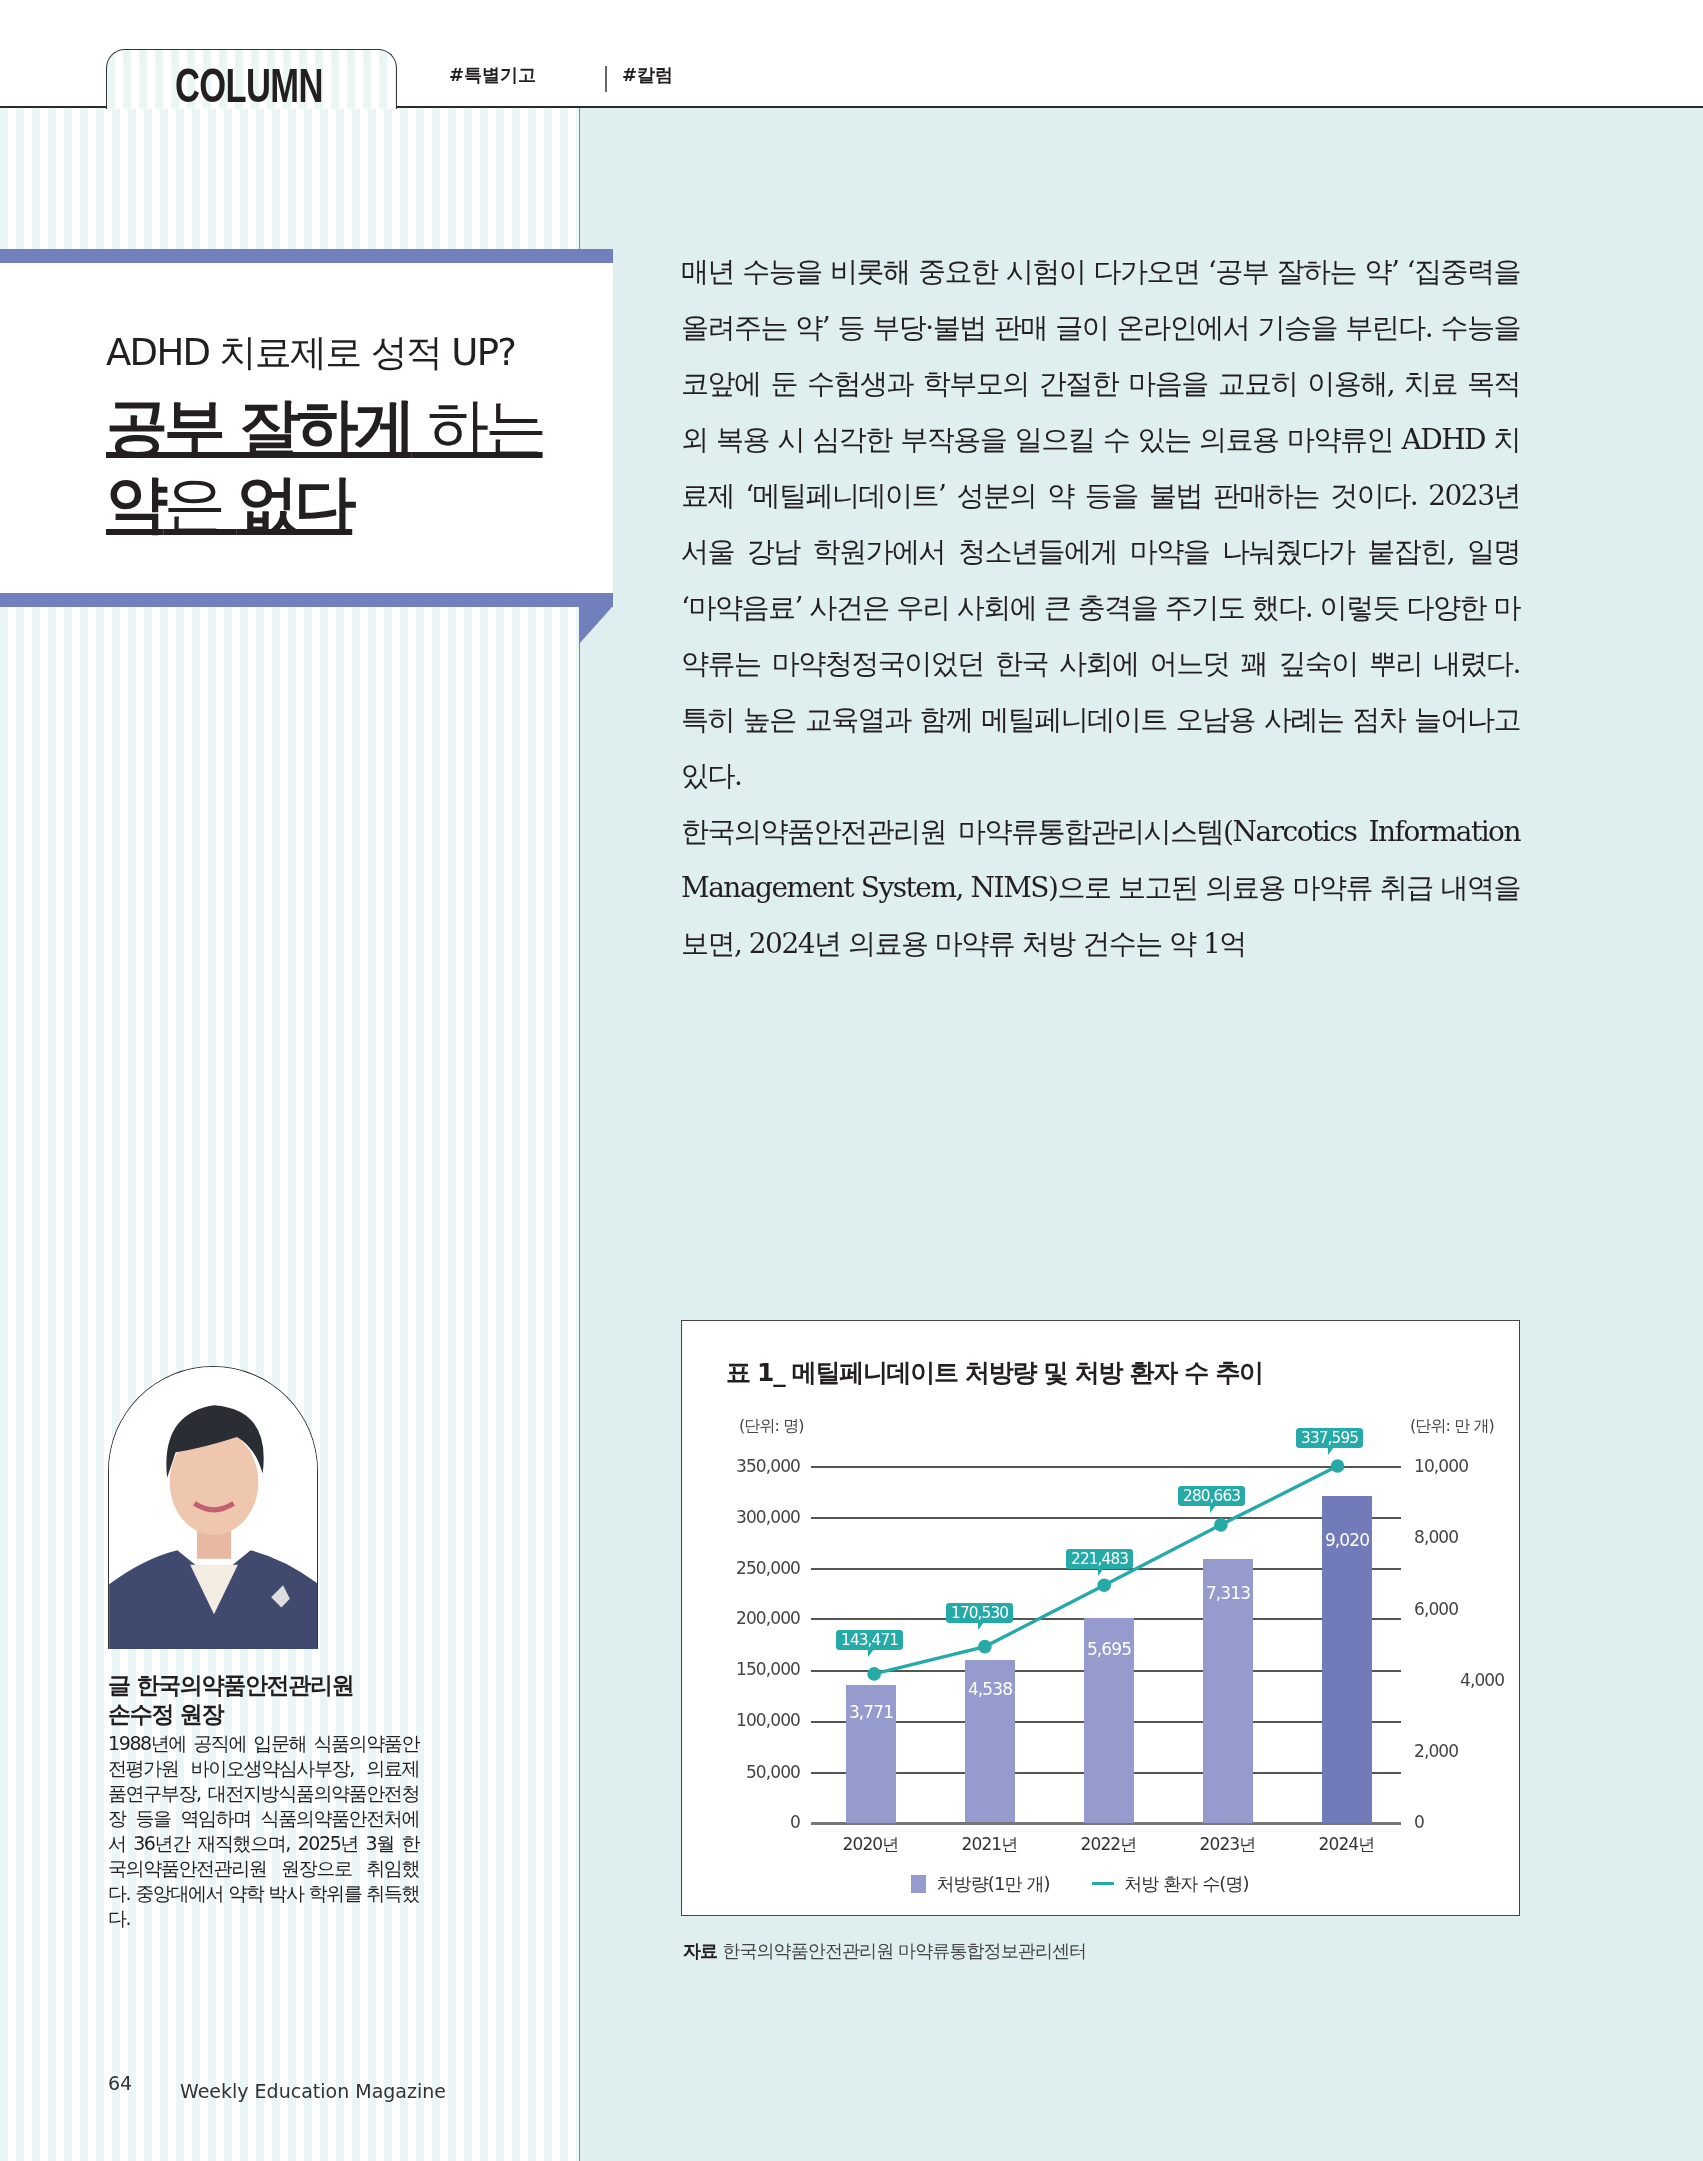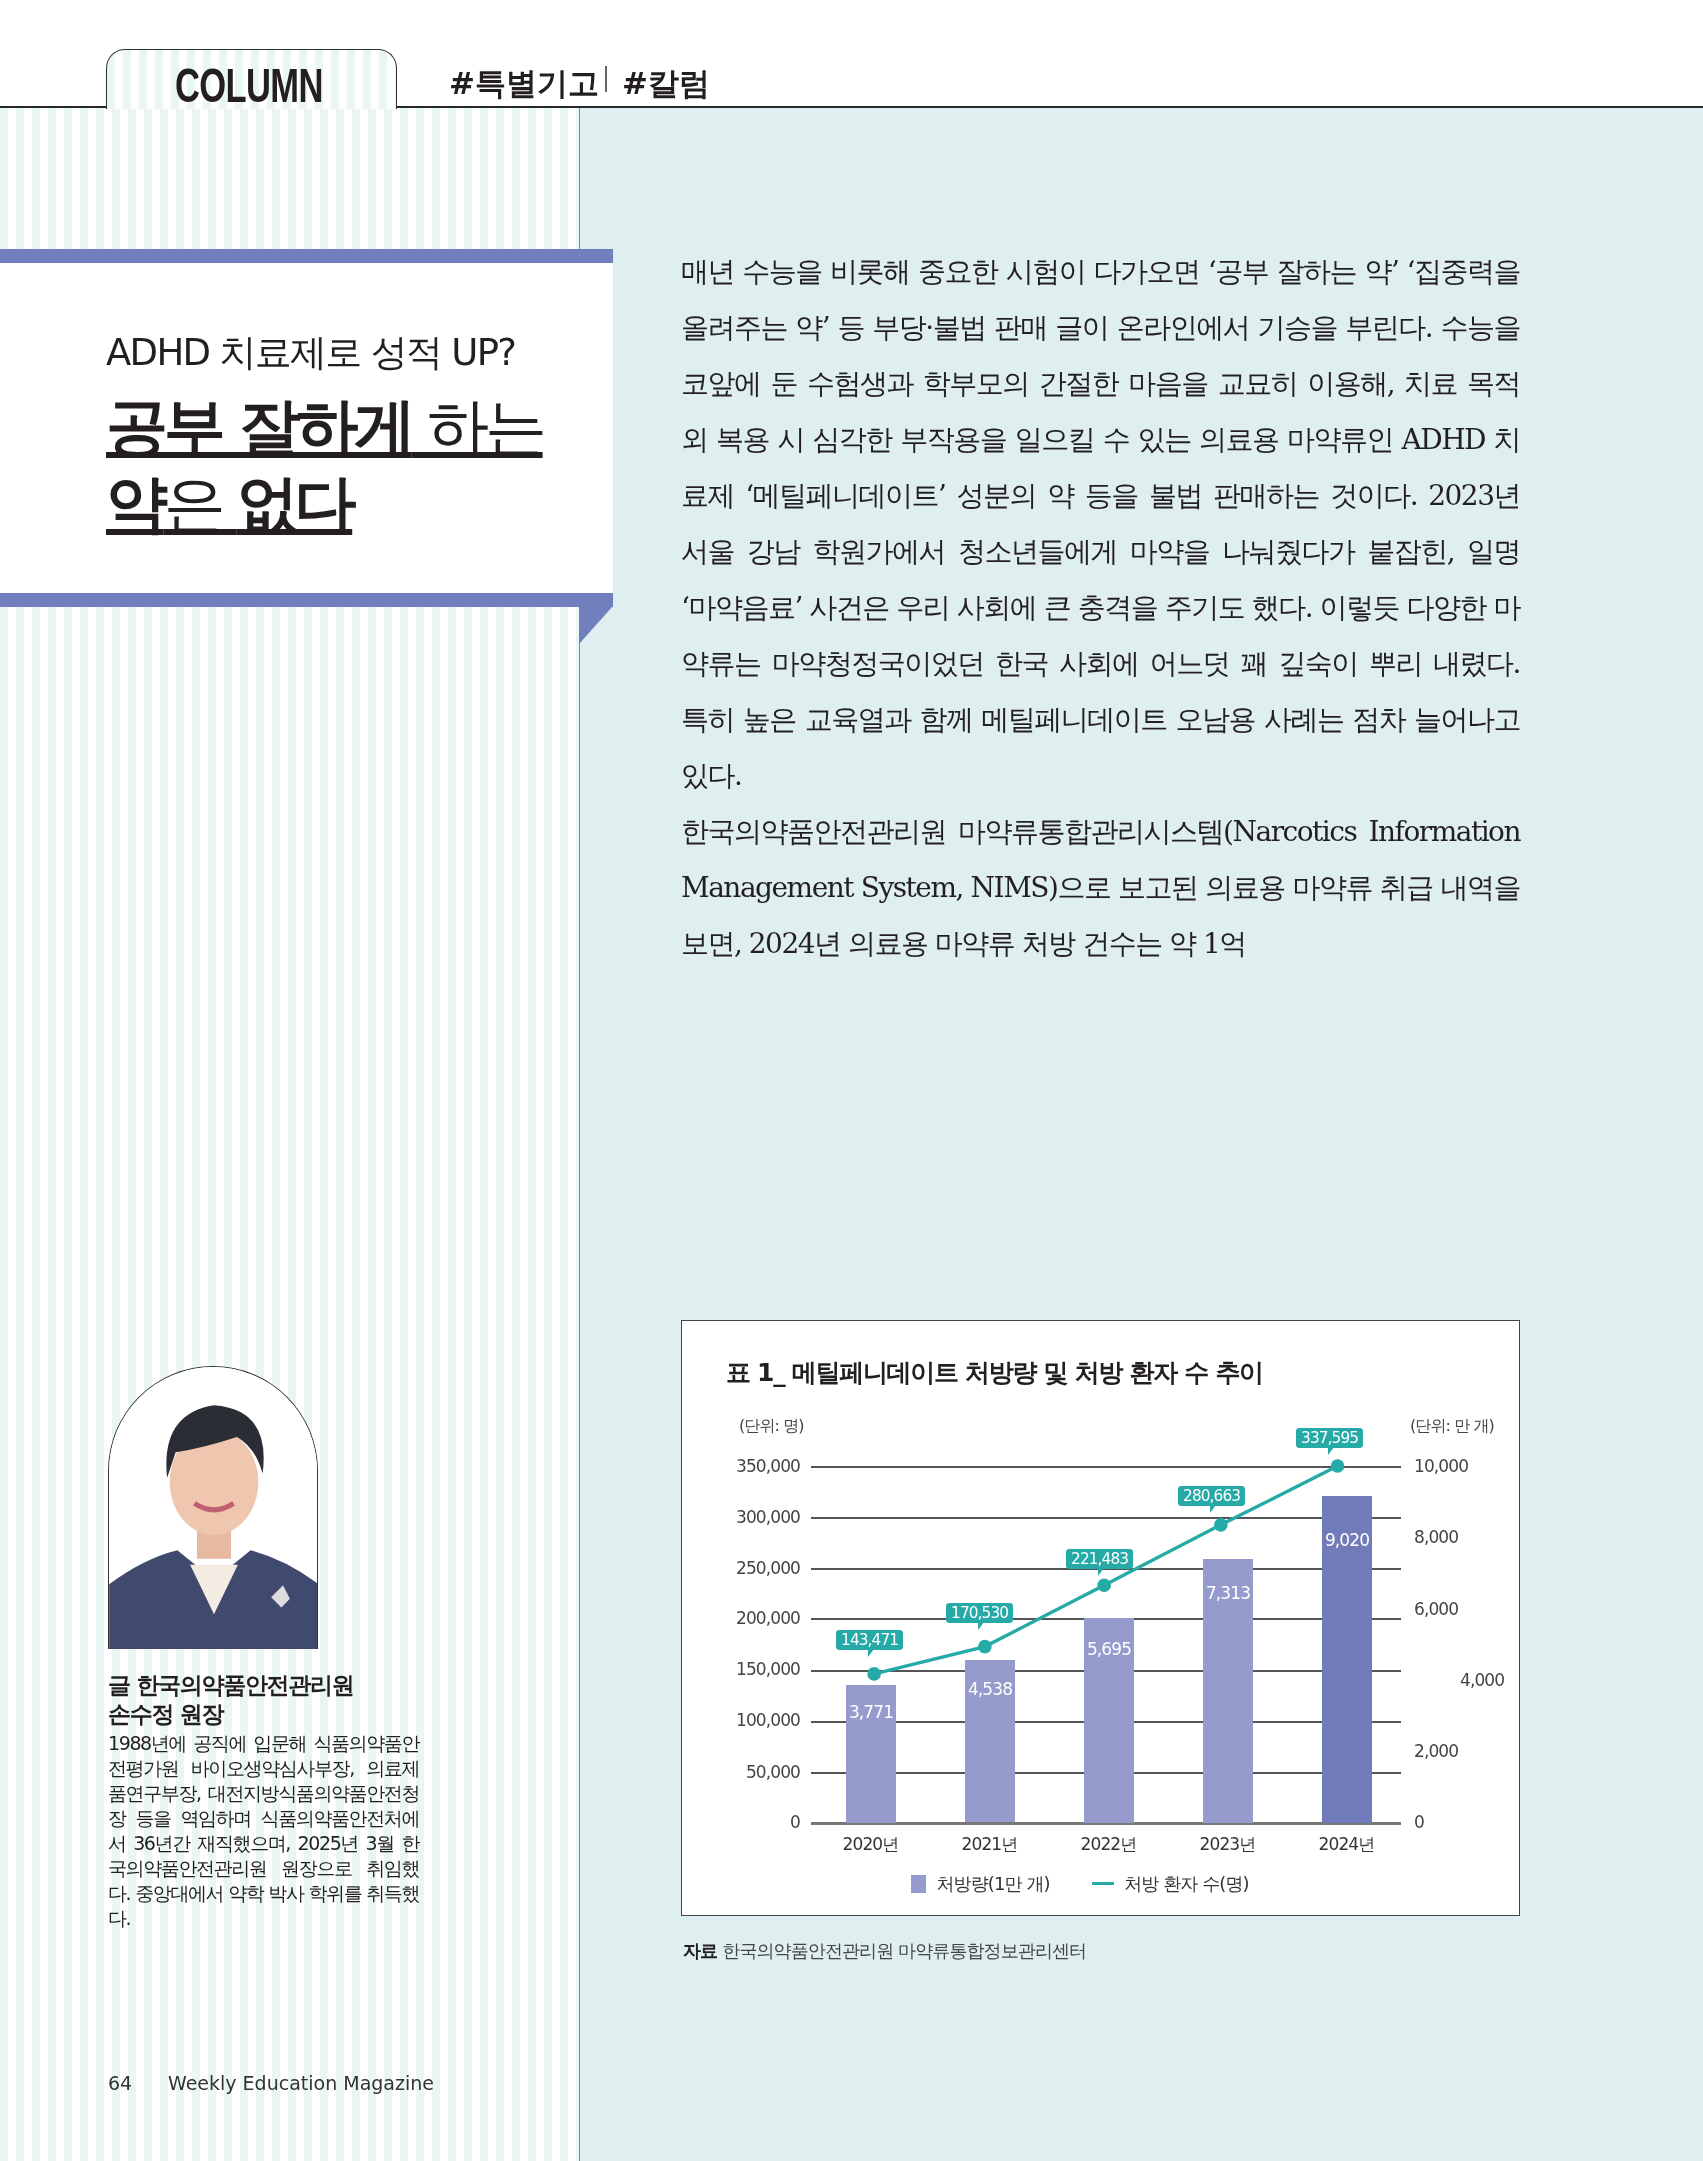--- a/index.html
+++ b/index.html
@@ -9,21 +9,21 @@
      background: repeating-linear-gradient(90deg, #eaf5f6 0px, #eaf5f6 7.7px, #ffffff 7.7px, #ffffff 16px); }
   .right-panel { position:absolute; left:579px; top:106px; width:1124px; height:2055px; background:#dfeeef;
      border-left:1.7px solid #7a86b8; box-sizing:border-box; }
   .header-line { position:absolute; left:0; top:106px; width:1704px; height:1.7px; background:#2a2a2a; }
   .tab { position:absolute; left:106px; top:49px; width:291px; height:60px; background:
      repeating-linear-gradient(90deg, #eaf5f6 0px, #eaf5f6 7.7px, #ffffff 7.7px, #ffffff 16px);
      border:1.7px solid #333; border-bottom:none; border-radius:19px 19px 0 0; box-sizing:border-box; }
   .tab-title { position:absolute; left:175px; top:58px; font-family:"Liberation Sans",sans-serif;
      font-weight:bold; font-size:48px; letter-spacing:-0.9px; transform:scaleX(0.72); transform-origin:left;
      color:#231f20; }
-  .tag { position:absolute; top:63px; font-size:31px; font-weight:bold; color:#231f20; }
+  .tag { position:absolute; top:63px; font-size:18px; font-weight:bold; color:#231f20; }
   .tag-sep { position:absolute; left:605px; top:66px; width:1.7px; height:25.6px; background:#666; }
 
   .title-box { position:absolute; left:0; top:249px; width:613px; height:358px; background:#fff; }
   .bar-top { position:absolute; left:0; top:249px; width:613px; height:13.6px; background:#727fbd; }
   .bar-bot { position:absolute; left:0; top:593px; width:613px; height:13.6px; background:#727fbd; }
   .bar-tri { position:absolute; left:579px; top:606px; width:0; height:0;
      border-top:38px solid #727fbd; border-right:34px solid transparent; }
   .subtitle { position:absolute; left:106px; top:328px; font-size:37px; letter-spacing:-1.7px; color:#231f20; }
   .main-title { position:absolute; left:106px; top:388px; font-size:62px; font-weight:bold; line-height:77px;
      letter-spacing:-4.3px; color:#231f20;text-decoration:underline; }
@@ -174,14 +174,14 @@
   </svg>
 </div>
 
 <div class="author">
   <div class="name">글 한국의약품안전관리원</div>
   <div class="name">손수정 원장</div>
   <div class="bio">1988년에 공직에 입문해 식품의약품안전평가원 바이오생약심사부장, 의료제품연구부장, 대전지방식품의약품안전청장 등을 역임하며 식품의약품안전처에서 36년간 재직했으며, 2025년 3월 한국의약품안전관리원 원장으로 취임했다. 중앙대에서 약학 박사 학위를 취득했다.</div>
 </div>
 
 <div class="footer" style="left:108px;">64</div>
-<div class="footer" style="left:168px;">Weekly Education Magazine</div>
+<div class="footer" style="left:180px;margin-top:8px;">Weekly Education Magazine</div>
 
 
 </body></html>

